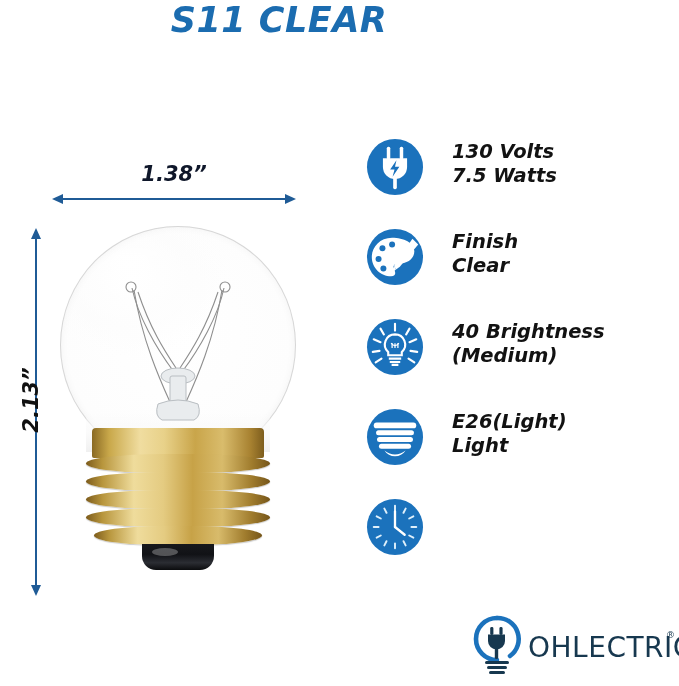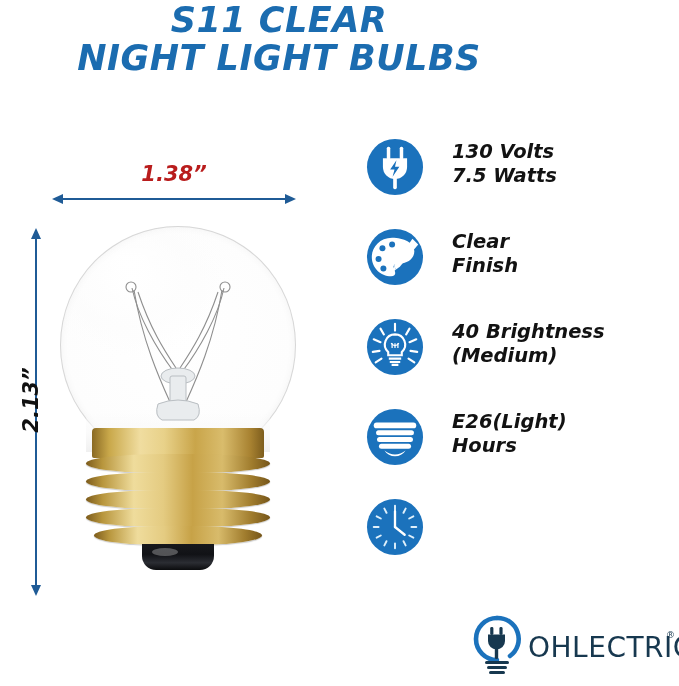--- a/index.html
+++ b/index.html
@@ -83,21 +83,21 @@
   }
   .tip-hi{
     position:absolute;left:66px;top:120px;width:26px;height:8px;border-radius:50%;
     background:rgba(255,255,255,0.28);
   }
 
   
   .dim-h{position:absolute;left:52px;top:188px;width:244px;height:30px;}
   .dim-h-label{
     position:absolute;left:0;top:-26px;width:244px;text-align:center;
-    font-style:italic;font-weight:bold;font-size:21px;color:#b91c1c;
+    font-style:italic;font-weight:bold;font-size:21px;color:#0f172a;
     font-family:"DejaVu Sans", sans-serif;
   }
   .dim-v{position:absolute;left:18px;top:228px;width:30px;height:370px;}
   .dim-v-label{
     position:absolute;left:-52px;top:160px;width:130px;text-align:center;
     font-style:italic;font-weight:bold;font-size:21px;color:#111;
     transform:rotate(-90deg);transform-origin:center center;
     font-family:"DejaVu Sans", sans-serif;
   }
 
@@ -129,21 +129,20 @@
     position:absolute;left:200px;top:16px;font-size:9px;color:#17384f;
   }
 </style>
 </head>
 <body>
 
 <div id="stage">
 
   <div class="title-block">
     <div class="title-line l1">S11 CLEAR</div>
-    <div class="title-line l2">NIGHT LIGHT BULBS</div>
   </div>
 
   <div class="bulb-wrap">
     <div class="glass"></div>
     <div class="glass-edge"></div>
     <div class="glass-hi"></div>
     <div class="glass-neck"></div>
 
     <svg class="filament" viewBox="0 0 160 160">
       <g fill="none" stroke="#8e8e8e" stroke-width="1.1">
@@ -221,22 +220,22 @@
           <circle cx="27" cy="17" r="3.1"></circle>
           <circle cx="13" cy="32" r="3.1"></circle>
           <circle cx="18" cy="42" r="3.1"></circle>
         </g>
         <g>
           <path d="M48 11 L54 17 L35 40 L31 43 L29 39 Z" fill="#ffffff"></path>
           <path d="M31 43 L29 39 L26 47 Z" fill="#ffffff"></path>
         </g>
       </svg>
       <div class="f-text">
+        <div>Finish</div>
         <div>Clear</div>
-        <div>Finish</div>
       </div>
     </div>
 
     <div class="feature">
       <svg class="f-icon" viewBox="0 0 60 60">
         <circle cx="30" cy="30" r="29" fill="#1b72bc"></circle>
         <g stroke="#ffffff" stroke-width="2.2" stroke-linecap="round">
           <line x1="30" y1="6" x2="30" y2="13"></line>
           <line x1="15" y1="11" x2="18.5" y2="17"></line>
           <line x1="45" y1="11" x2="41.5" y2="17"></line>
@@ -272,21 +271,21 @@
         <g fill="#ffffff">
           <path d="M11 15 h38 a3 3 0 0 1 0 6 h-38 a3 3 0 0 1 0 -6 z"></path>
           <path d="M13 23 h34 a2.6 2.6 0 0 1 0 5.2 h-34 a2.6 2.6 0 0 1 0 -5.2 z"></path>
           <path d="M14 30 h32 a2.6 2.6 0 0 1 0 5.2 h-32 a2.6 2.6 0 0 1 0 -5.2 z"></path>
           <path d="M16 37 h28 a2.6 2.6 0 0 1 0 5.2 h-28 a2.6 2.6 0 0 1 0 -5.2 z"></path>
           <path d="M19 44 q11 8 22 0 q-4 6 -11 6 q-7 0 -11 -6 z"></path>
         </g>
       </svg>
       <div class="f-text">
         <div>E26(Light)</div>
-        <div>Hours</div>
+        <div>Light</div>
       </div>
     </div>
 
     <div class="feature">
       <svg class="f-icon" viewBox="0 0 60 60">
         <circle cx="30" cy="30" r="29" fill="#1b72bc"></circle>
         <g stroke="#dff0fb" stroke-width="2" stroke-linecap="round">
           <line x1="30" y1="8" x2="30" y2="13"></line>
           <line x1="41" y1="11" x2="38.8" y2="15.3"></line>
           <line x1="49" y1="19" x2="44.7" y2="21.2"></line>

